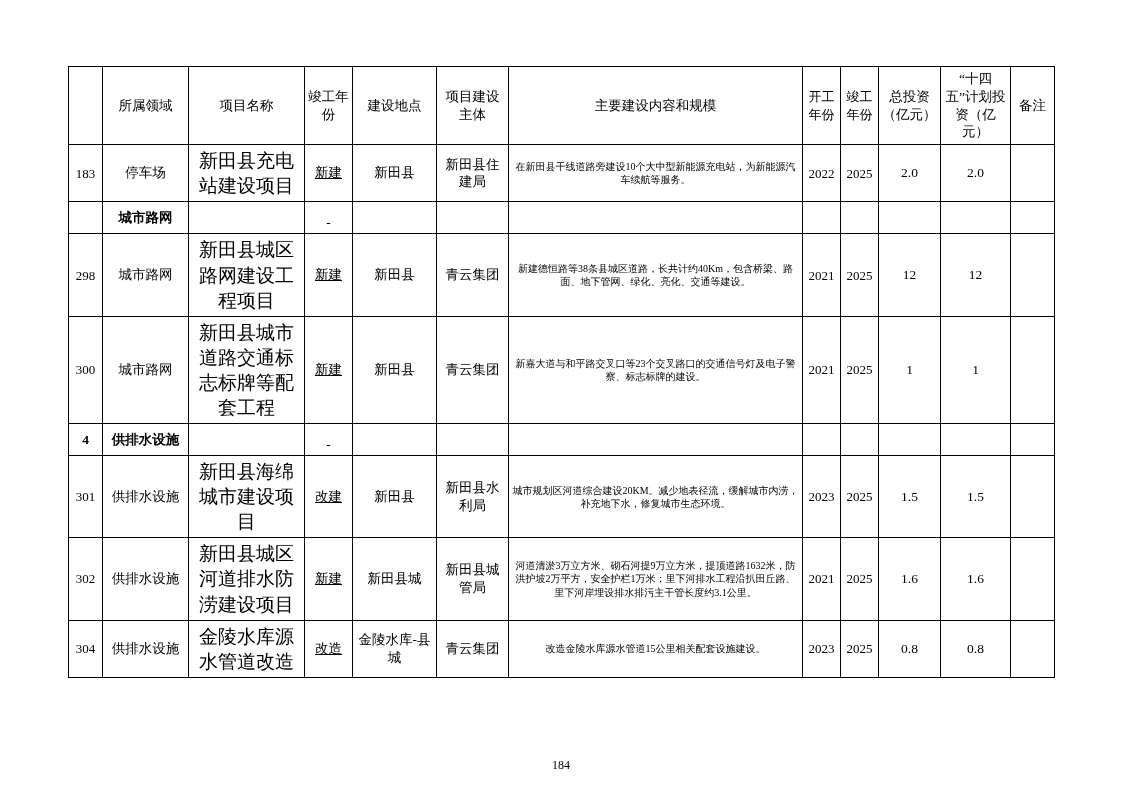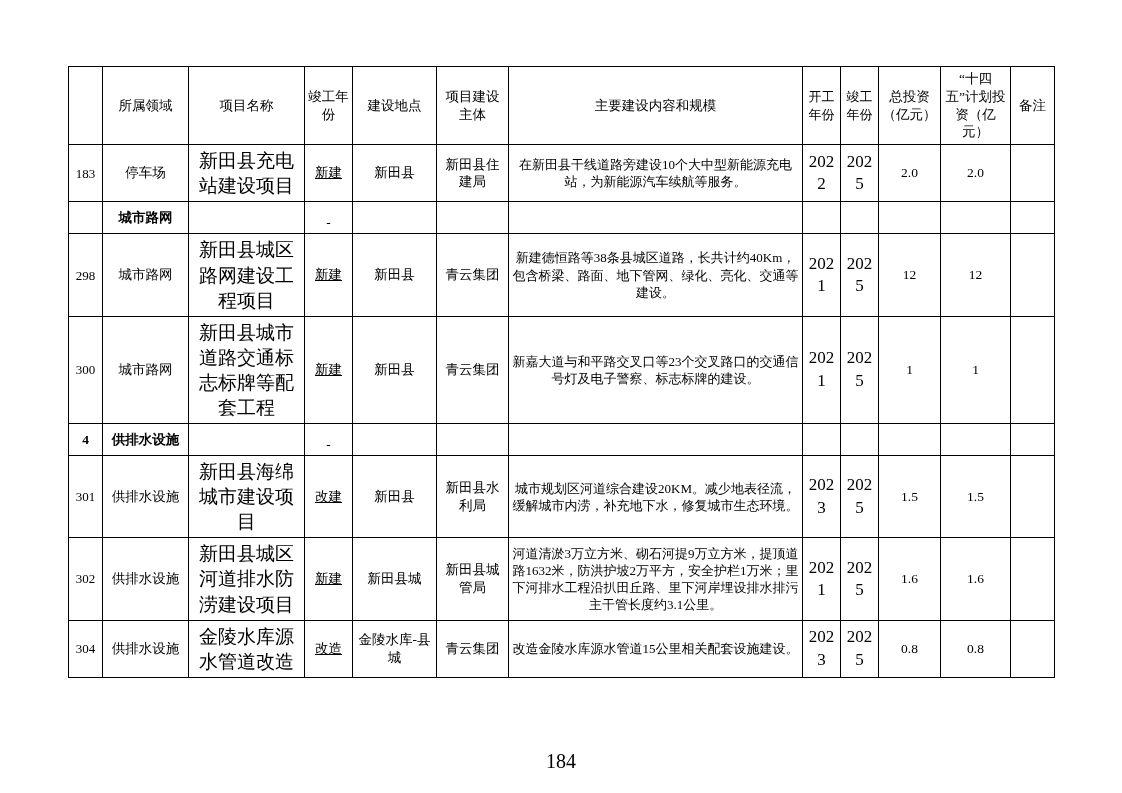--- a/index.html
+++ b/index.html
@@ -46,43 +46,43 @@
   }
   td.idx { font-size: 13px; }
   td.field { font-size: 13.5px; }
   td.name { font-size: 19px; margin-left: 36px; }
   td.nature { font-size: 13.5px; text-decoration: underline; }
   td.place { font-size: 13.5px; }
   td.subject { font-size: 13.5px; }
   td.content {
     text-align: justify;
     text-justify: inter-ideograph;
-    font-size: 13px;
+    font-size: 10px;
     padding: 4px 6px;
     line-height: 1.45;
   }
   td.content.ctr { text-align: center; }
-  td.year { font-size: 17px; }
+  td.year { font-size: 13px; }
   td.money { font-size: 13.5px; }
   td.remark { }
   tr.section td.section-label {
     font-weight: bold;
     font-size: 13.5px;
   }
   tr.section td.section-num {
     font-weight: bold;
     font-size: 13.5px;
   }
   .page-num {
     position: absolute;
     left: 0;
     right: 0;
     bottom: 20px;
     text-align: center;
-    font-size: 20px;
+    font-size: 12px;
     font-family: "Liberation Serif", serif;
   }
   .hdr-small { font-size: 13px; font-family: Liberation Serif, serif; }
 </style>
 </head>
 <body>
 
 <div class="page">
 
   <table class="proj">

